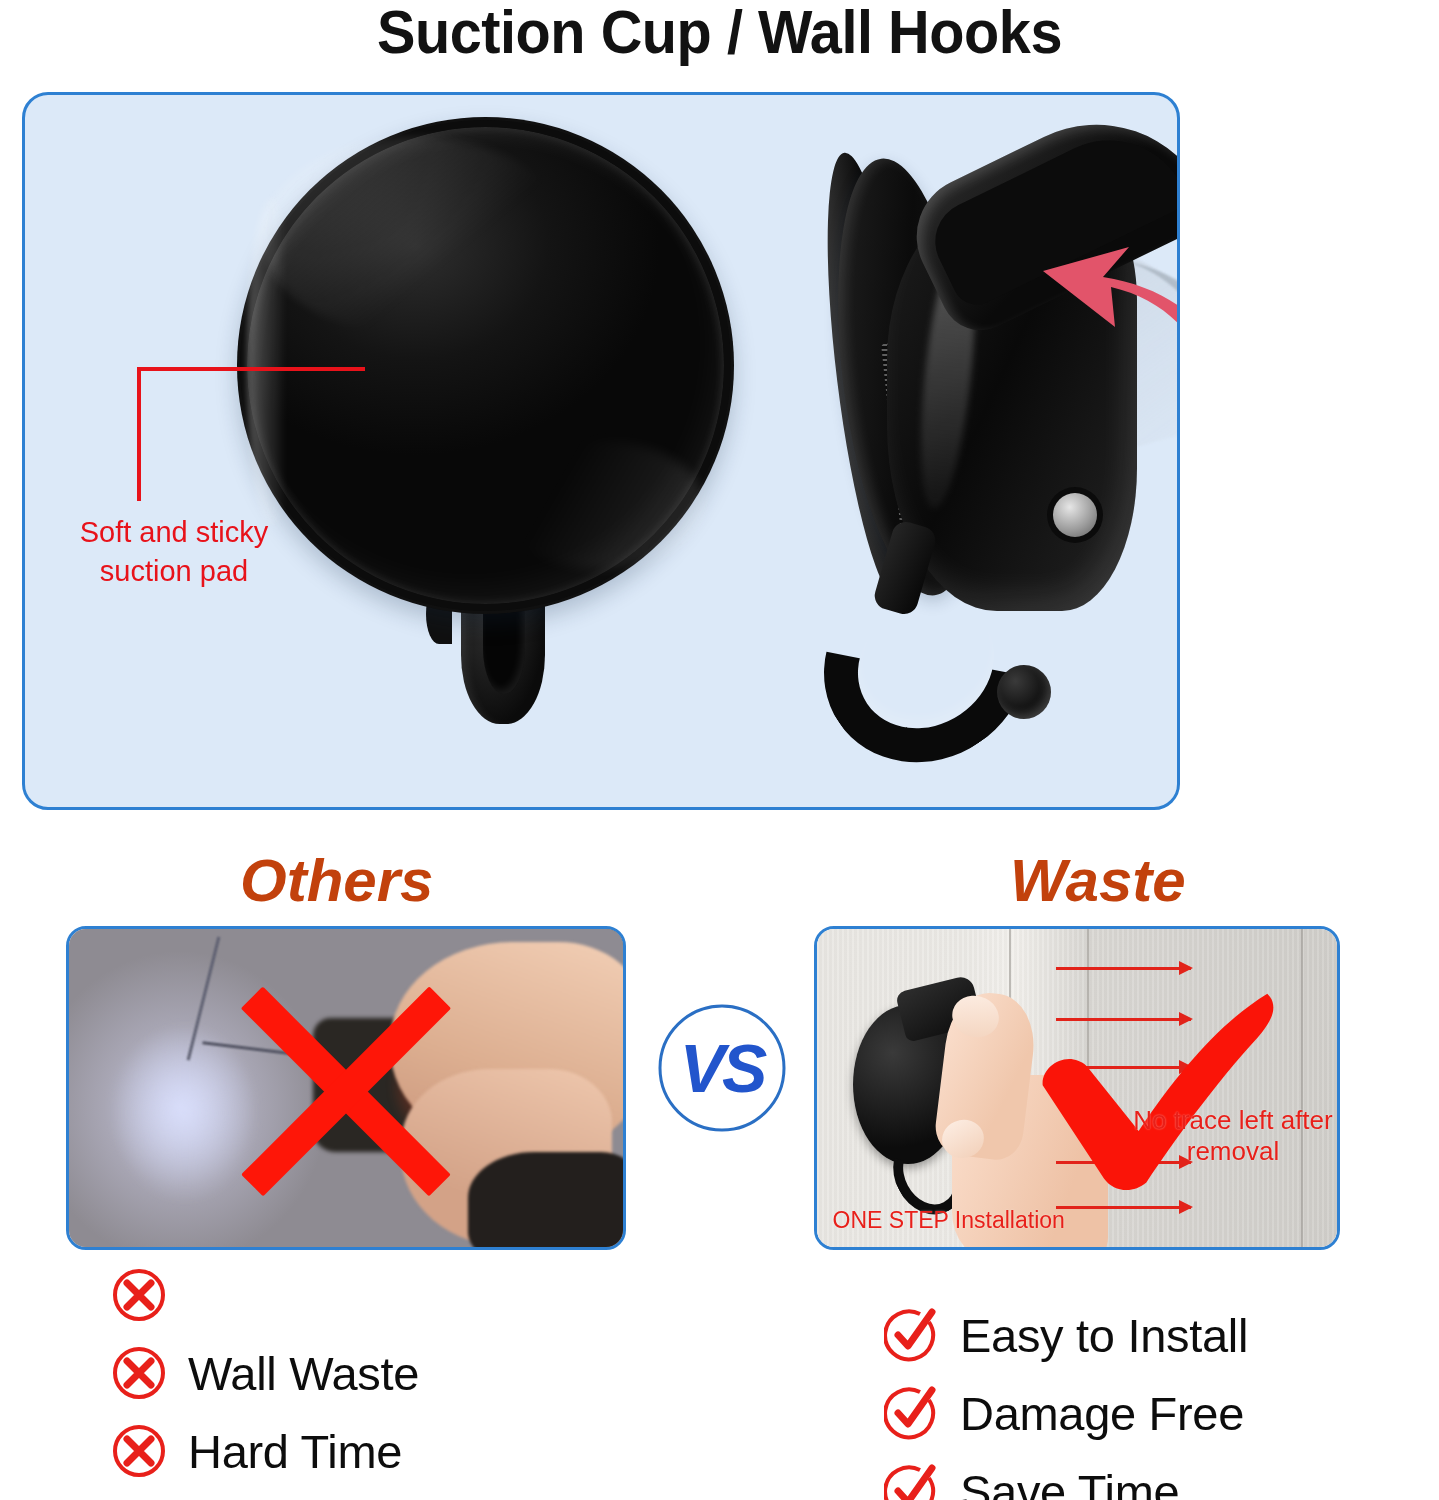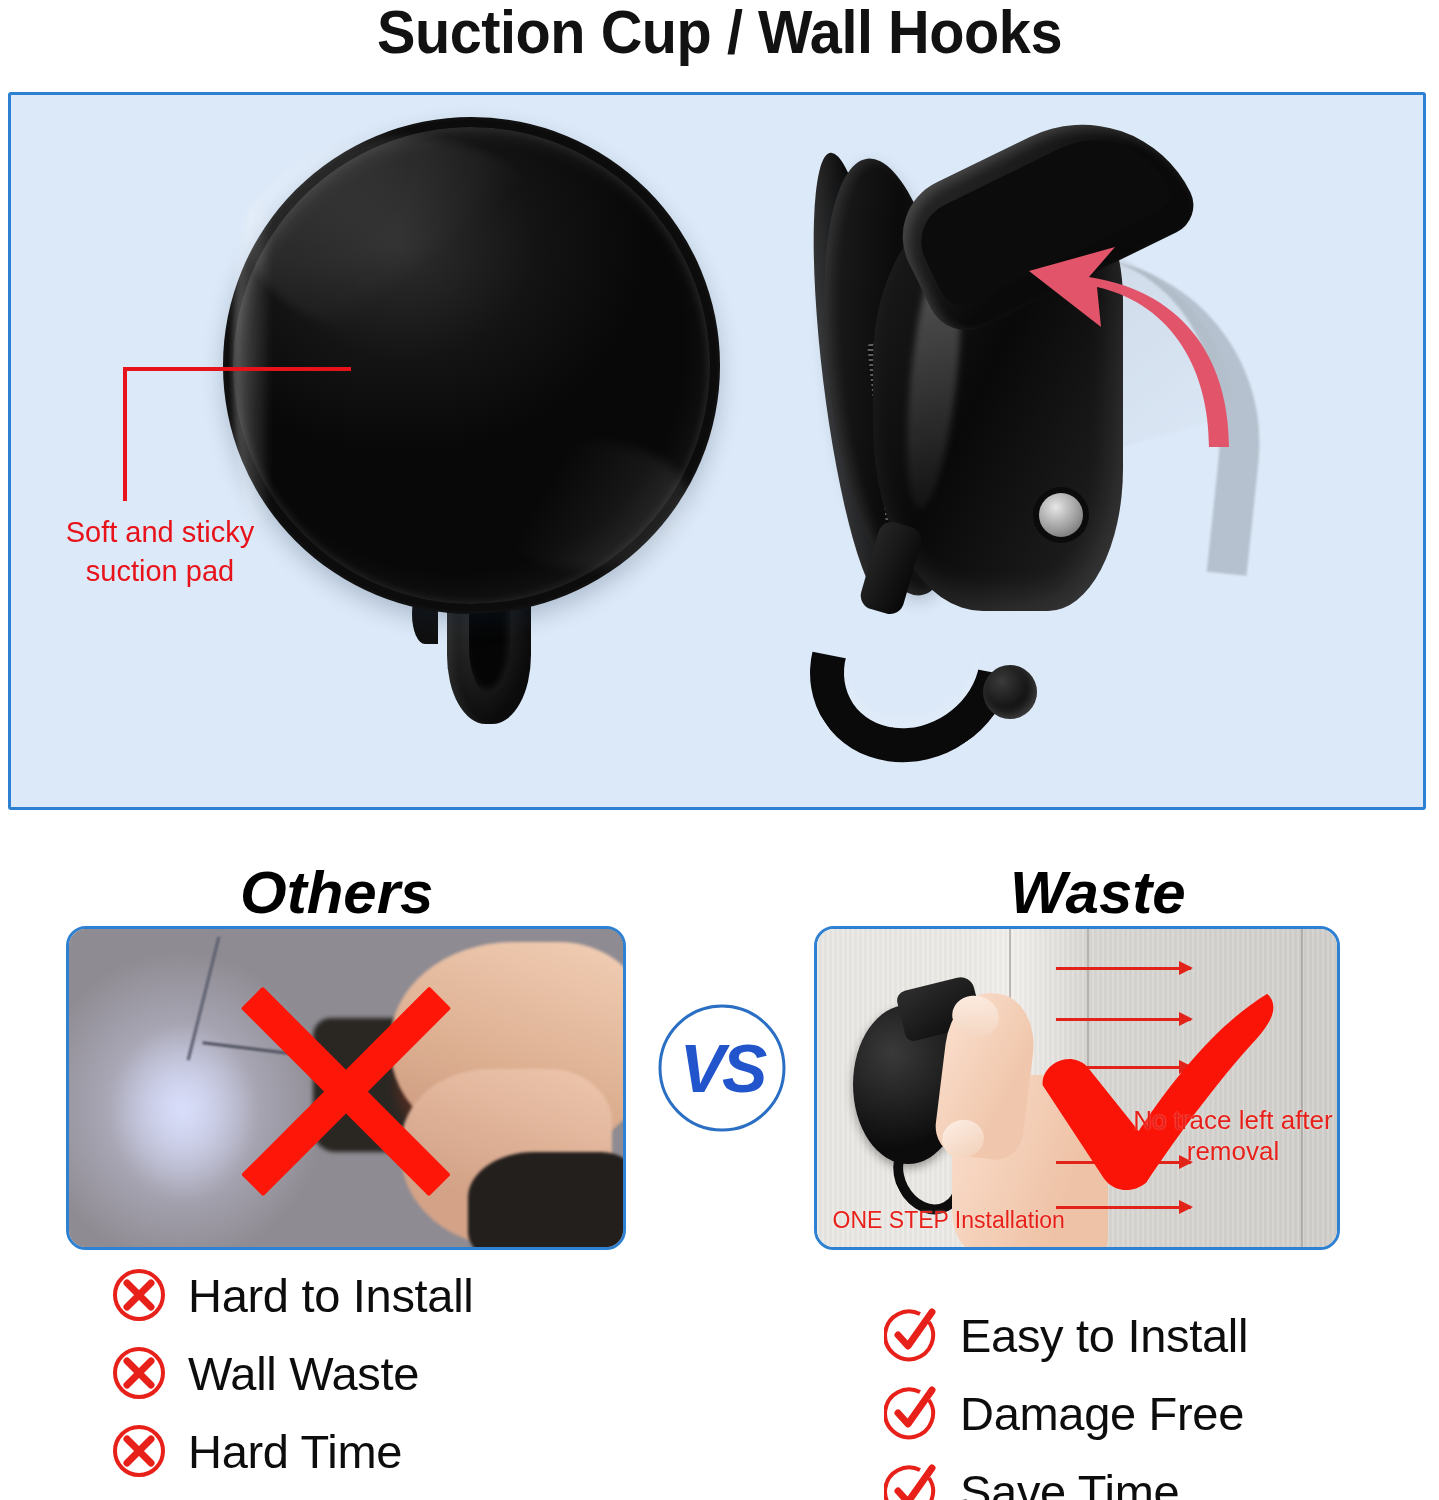--- a/index.html
+++ b/index.html
@@ -22,25 +22,25 @@
     font-weight: bold;
     letter-spacing: -0.5px;
     color: #121212;
     transform: scaleX(0.93);
     white-space: nowrap;
   }
 
   
   .hero-panel {
     position: absolute;
-    left: 8px; top: 92px;
-    width: 1418px; height: 718px;
+    left: 22px; top: 92px;
+    width: 1158px; height: 718px;
     background: #dce9f8;
     border: 3px solid #2e80d2;
-    border-radius: 3px;
+    border-radius: 26px;
     overflow: hidden;
   }
 
   
   .cup-front {
     position: absolute;
     left: 212px; top: 22px;
     width: 497px; height: 497px;
   }
   .cup-front .disc {
@@ -272,23 +272,22 @@
     width: 220px; height: 220px;
   }
 
   
   .compare-heading {
     position: absolute;
     font-family: "Liberation Sans Narrow", "Liberation Sans", sans-serif;
     font-size: 60px;
     font-weight: bold;
     font-style: italic;
-    color: #000000;
+    color: #c2410c;
     white-space: nowrap;
-    margin-top: 12px;
   }
   .heading-others { left: 240px; top: 846px; }
   .heading-ours   { left: 1010px; top: 846px; }
 
   .photo-frame {
     position: absolute;
     border: 3px solid #2e80d2;
     border-radius: 20px;
     overflow: hidden;
   }
@@ -624,21 +623,20 @@
   </div>
 
   <div class="bullets bullets-left">
     <div class="bullet">
       <span class="icon-circle">
         <svg viewBox="0 0 54 54" width="54" height="54">
           <circle cx="27" cy="27" r="24" fill="none" stroke="#e8201a" stroke-width="4"></circle>
           <path d="M15 15 L39 39 M39 15 L15 39" stroke="#e8201a" stroke-width="7" stroke-linecap="round"></path>
         </svg>
       </span>
-      <span class="bullet-label">Hard to Install</span>
     </div>
     <div class="bullet">
       <span class="icon-circle">
         <svg viewBox="0 0 54 54" width="54" height="54">
           <circle cx="27" cy="27" r="24" fill="none" stroke="#e8201a" stroke-width="4"></circle>
           <path d="M15 15 L39 39 M39 15 L15 39" stroke="#e8201a" stroke-width="7" stroke-linecap="round"></path>
         </svg>
       </span>
       <span class="bullet-label">Wall Waste</span>
     </div>

